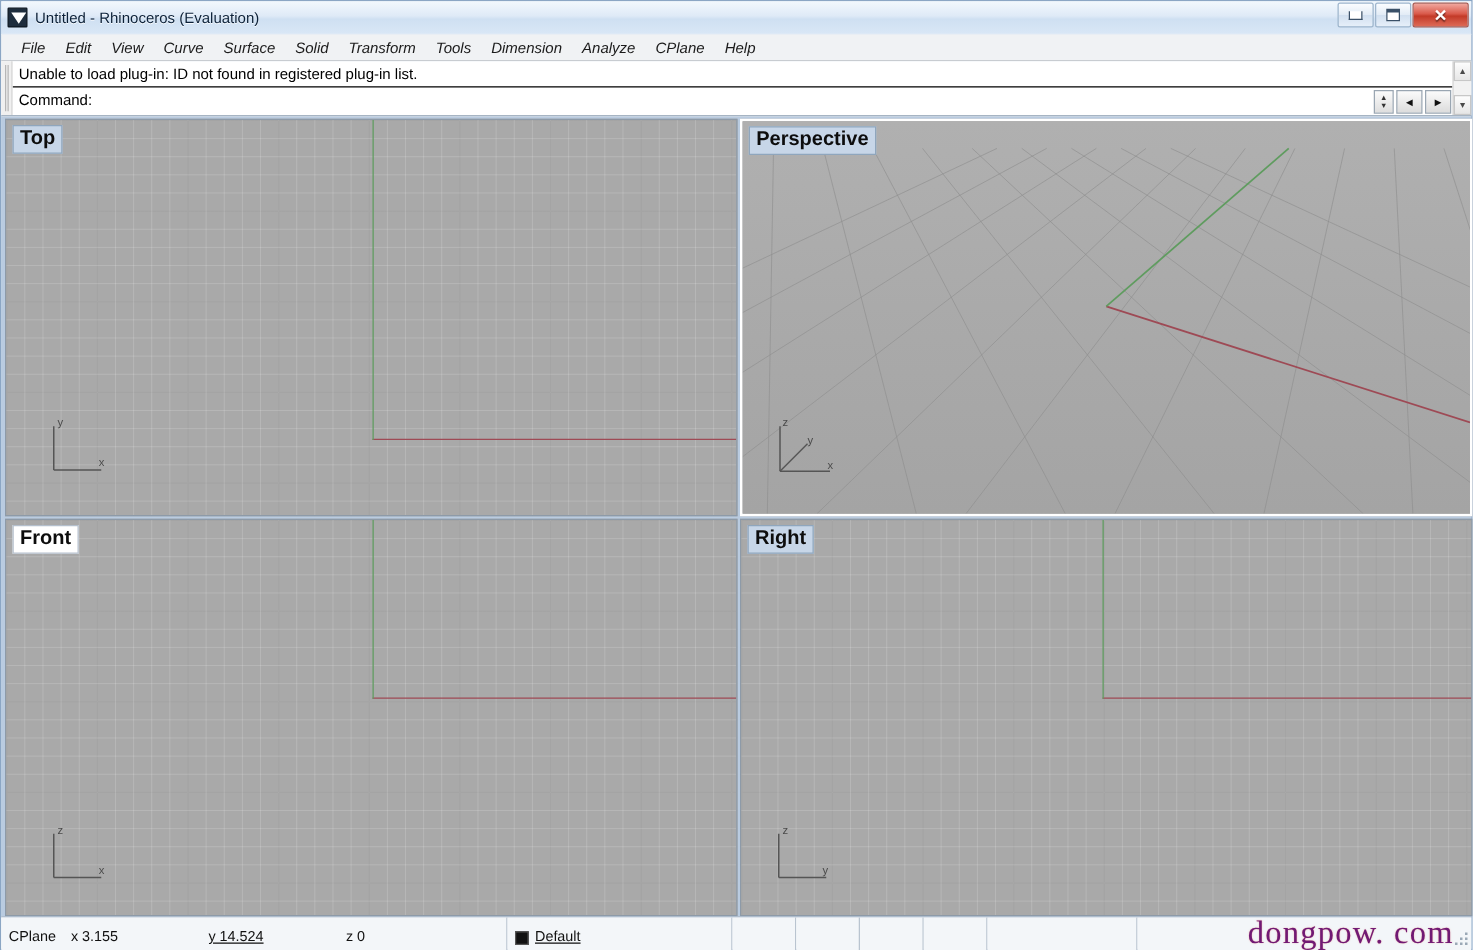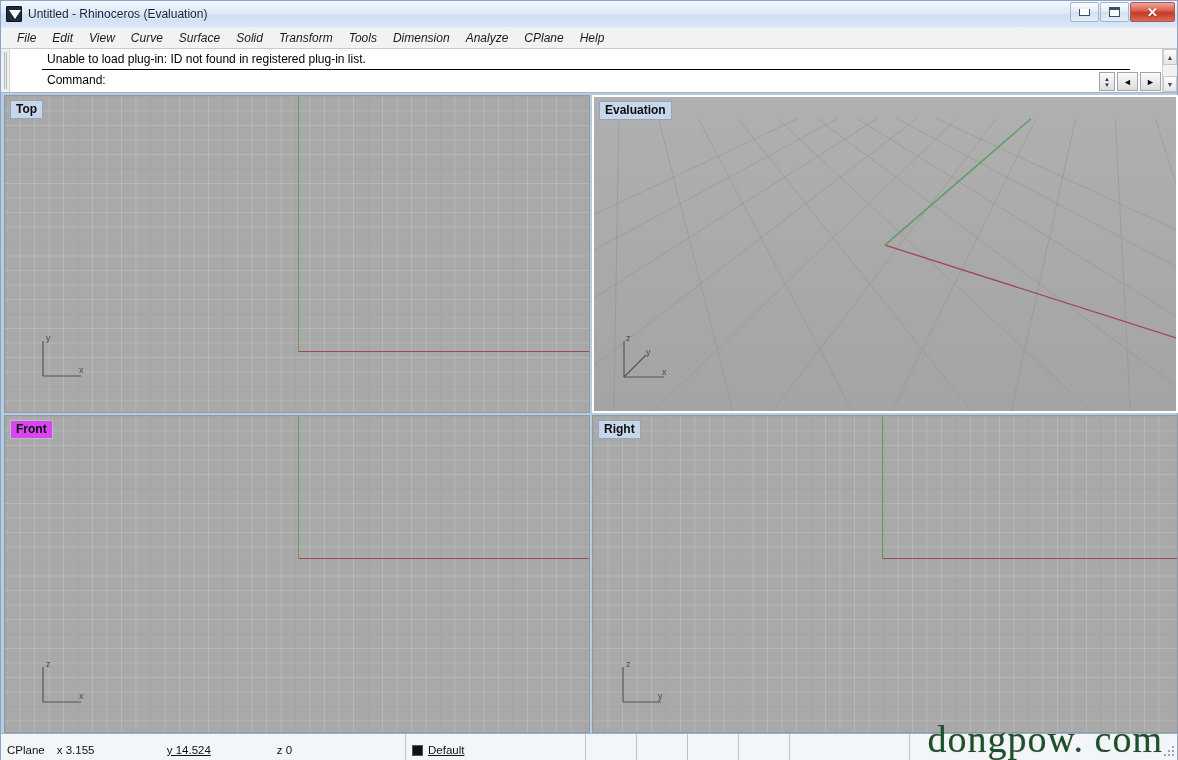--- a/index.html
+++ b/index.html
@@ -94,21 +94,20 @@
     font-style:italic;
   }
 
   
   #cmdarea {
     flex:0 0 44px; height:44px;
     background:#ffffff;
     display:flex;
     border-bottom:1px solid #a6b4c3;
     position:relative;
-    gap:32px;
   }
   #cmdarea .grip {
     width:9px; flex:0 0 9px;
     background:#f0f0f0;
     border-right:1px solid #d6d6d6;
     position:relative;
   }
   #cmdarea .grip:before,
   #cmdarea .grip:after {
     content:""; position:absolute; top:3px; bottom:3px; width:1px;
@@ -172,28 +171,28 @@
     background:#b9cbe0;
   }
   .viewport {
     position:relative; overflow:hidden;
     background:#a9a9a9;
     border:1px solid #8d9aa8;
   }
   .viewport.active { border:2px solid #ffffff; }
   .vp-label {
     position:absolute; left:5px; top:4px;
-    font-size:12px; font-weight:bold; color:#0d0d0d;
+    font-size:16px; font-weight:bold; color:#0d0d0d;
     padding:1px 5px 2px 5px;
     background:#c7d6e8;
     border:1px solid #8fa6bd;
     z-index:5;
     white-space:nowrap;
   }
-  .vp-label.dim { background:#d946ef; border-color:#b4bfcc; }
+  .vp-label.dim { background:#ffffff; border-color:#b4bfcc; }
 
   
   .grid-ortho {
     position:absolute; inset:0;
     background-color:#a9a9a9;
     background-image:
       linear-gradient(to right, rgba(255,255,255,.16) 1px, transparent 1px),
       linear-gradient(to bottom, rgba(255,255,255,.16) 1px, transparent 1px),
       linear-gradient(to right, rgba(120,120,120,.45) 1px, transparent 1px),
       linear-gradient(to bottom, rgba(120,120,120,.45) 1px, transparent 1px);
@@ -234,21 +233,21 @@
   .layer-swatch {
     width:11px; height:11px; flex:0 0 11px;
     background:#111; border:1px solid #555;
   }
   .sb-pane { width:51px; }
   .sb-pane.wide { width:120px; }
   .sb-fill { flex:1; border-right:none; }
   #watermark {
     position:absolute; right:14px; bottom:-2px;
     font-family:"Liberation Serif", serif;
-    font-size:38px; color:#14532d;
+    font-size:26px; color:#701a75;
     letter-spacing:1px; white-space:nowrap;
     pointer-events:none; z-index:30;
     text-shadow:0 0 1px rgba(232,53,46,.5);
   }
   #resize-grip {
     position:absolute; right:2px; bottom:2px;
     width:12px; height:12px; z-index:31;
   }
 </style>
 </head>
@@ -366,21 +365,21 @@
             <line x1="-220" y1="318" x2="-55" y2="22"></line>
           </g>
           <g stroke="#9e4a55" stroke-width="1.4">
             <line x1="293" y1="150" x2="586" y2="244"></line>
           </g>
           <g stroke="#5f9c5f" stroke-width="1.4">
             <line x1="293" y1="150" x2="440" y2="22"></line>
           </g>
         </svg>
       </div>
-      <div class="vp-label">Evaluation</div>
+      <div class="vp-label">Perspective</div>
       <div class="gizmo" style="left:22px; bottom:24px;">
         <svg width="60" height="56" viewBox="0 0 60 56">
           <line x1="8" y1="46" x2="8" y2="10" stroke="#555" stroke-width="1.2"></line>
           <line x1="8" y1="46" x2="48" y2="46" stroke="#555" stroke-width="1.2"></line>
           <line x1="8" y1="46" x2="30" y2="24" stroke="#555" stroke-width="1.2"></line>
           <text x="10" y="10" font-family="Liberation Sans, sans-serif" font-size="9" fill="#4a4a4a">z</text>
           <text x="30" y="24" font-family="Liberation Sans, sans-serif" font-size="9" fill="#4a4a4a">y</text>
           <text x="46" y="44" font-family="Liberation Sans, sans-serif" font-size="9" fill="#4a4a4a">x</text>
         </svg>
       </div>

